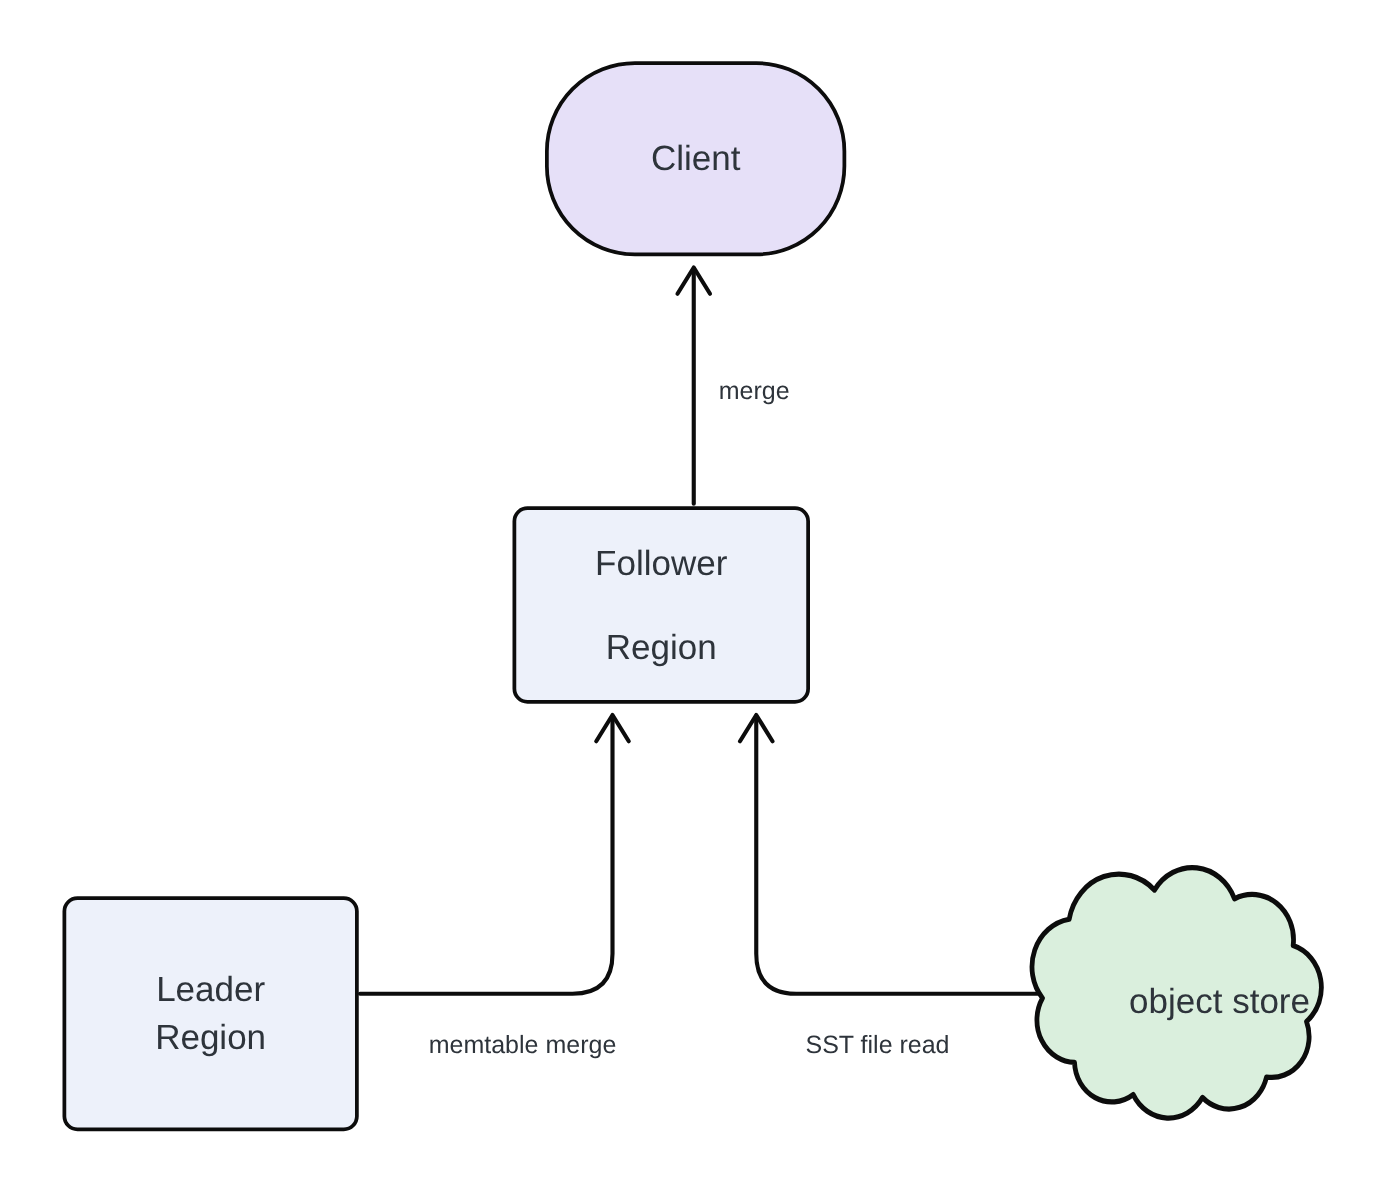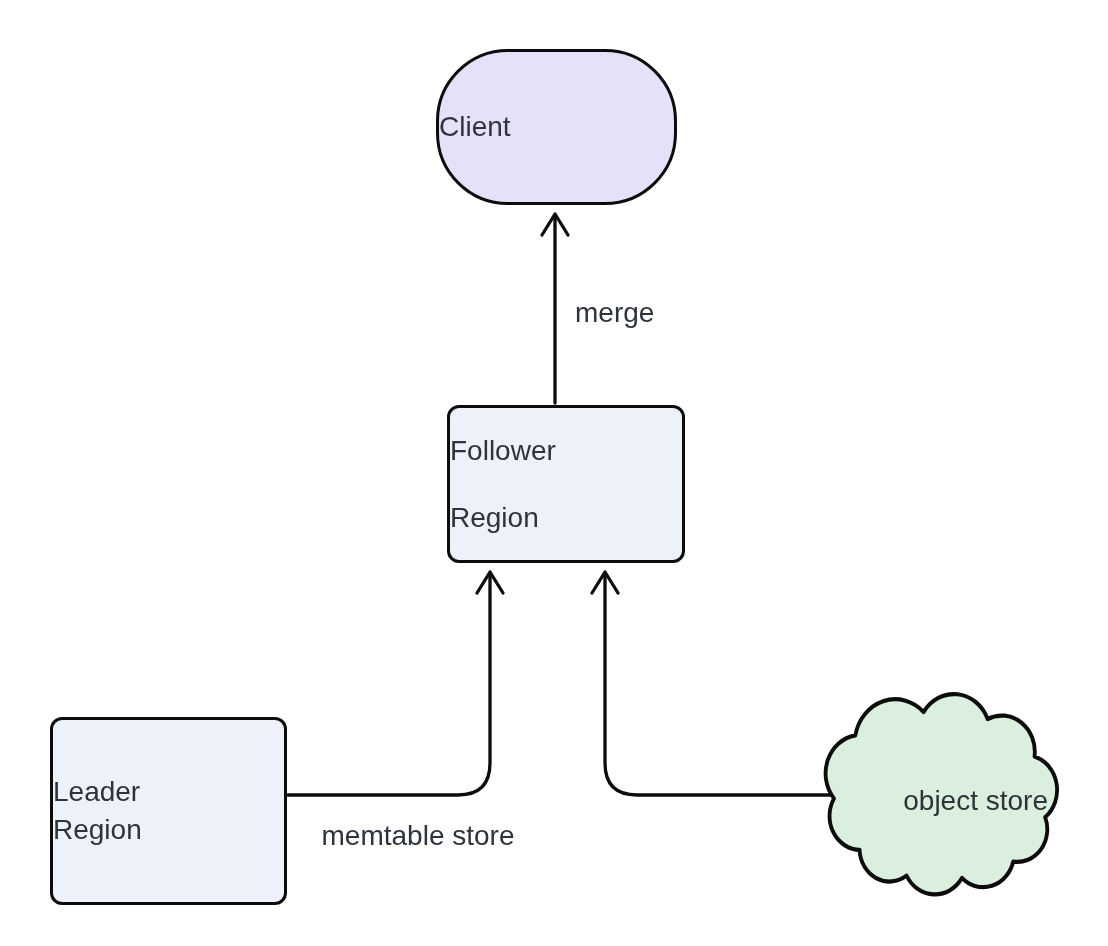--- a/index.html
+++ b/index.html
@@ -26,55 +26,55 @@
     stroke-width: 3.3px;
     stroke-linecap: round;
     stroke-linejoin: round;
   }
   .node {
     position: absolute;
     box-sizing: border-box;
     border: 3.4px solid #0c0c0c;
     display: flex;
     flex-direction: column;
-    align-items: flex-start;
+    align-items: center;
     justify-content: center;
     text-align: center;
     font-size: 28px;
     line-height: 38px;
     color: #2e343b;
   }
   .node.stadium {
     left: 436px; top: 49px;
     width: 241px; height: 156px;
     border-radius: 72px;
   }
   .node.follower {
-    left: 447px; top: 405px;
+    left: 410px; top: 405px;
     width: 238px; height: 158px;
     border-radius: 12px;
     gap: 29px;
   }
   .node.leader {
     left: 50px; top: 717px;
     width: 237px; height: 188px;
     border-radius: 12px;
   }
   .cloud-label {
     position: absolute;
     left: 828px; top: 784px;
     width: 220px;
     text-align: right;
     font-size: 28px;
     line-height: 34px;
     color: #2e343b;
   }
   .edge-label {
     position: absolute;
-    font-size: 28px;
+    font-size: 20px;
     line-height: 34px;
     color: #2e343b;
     background: transparent;
     white-space: nowrap;
   }
   .edge-label.merge { left: 575px; top: 296px; }
   .edge-label.memtable { left: 308px; top: 819px; width: 220px; text-align: center; }
   .edge-label.sst { left: 592px; top: 819px; width: 220px; text-align: center; }
 </style>
 </head>
@@ -118,15 +118,16 @@
   </div>
 
   <div class="node leader" style="background: rgb(237, 241, 250);">
     <span>Leader</span>
     <span>Region</span>
   </div>
 
   <div class="cloud-label">object store</div>
 
   <div class="edge-label merge">merge</div>
-  <div class="edge-label memtable">memtable store</div>
+  <div class="edge-label memtable">memtable merge</div>
+  <div class="edge-label sst">SST file read</div>
 
 </div>
 
 </body></html>

